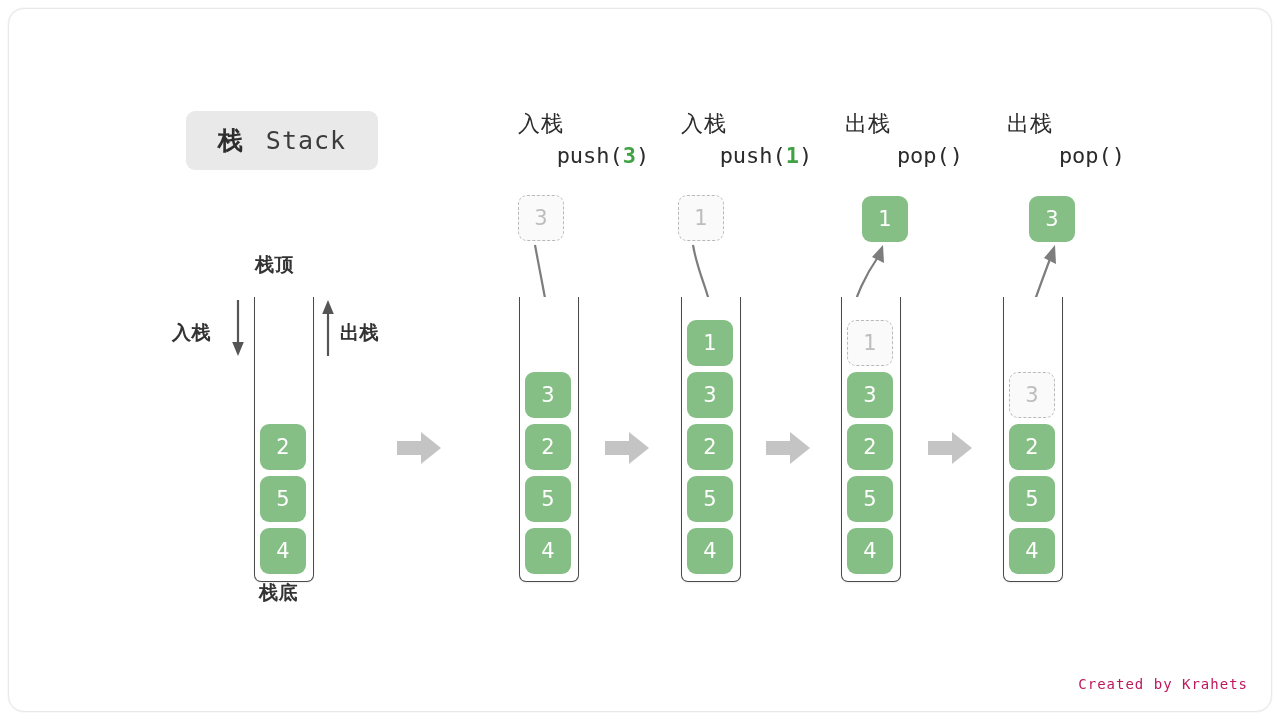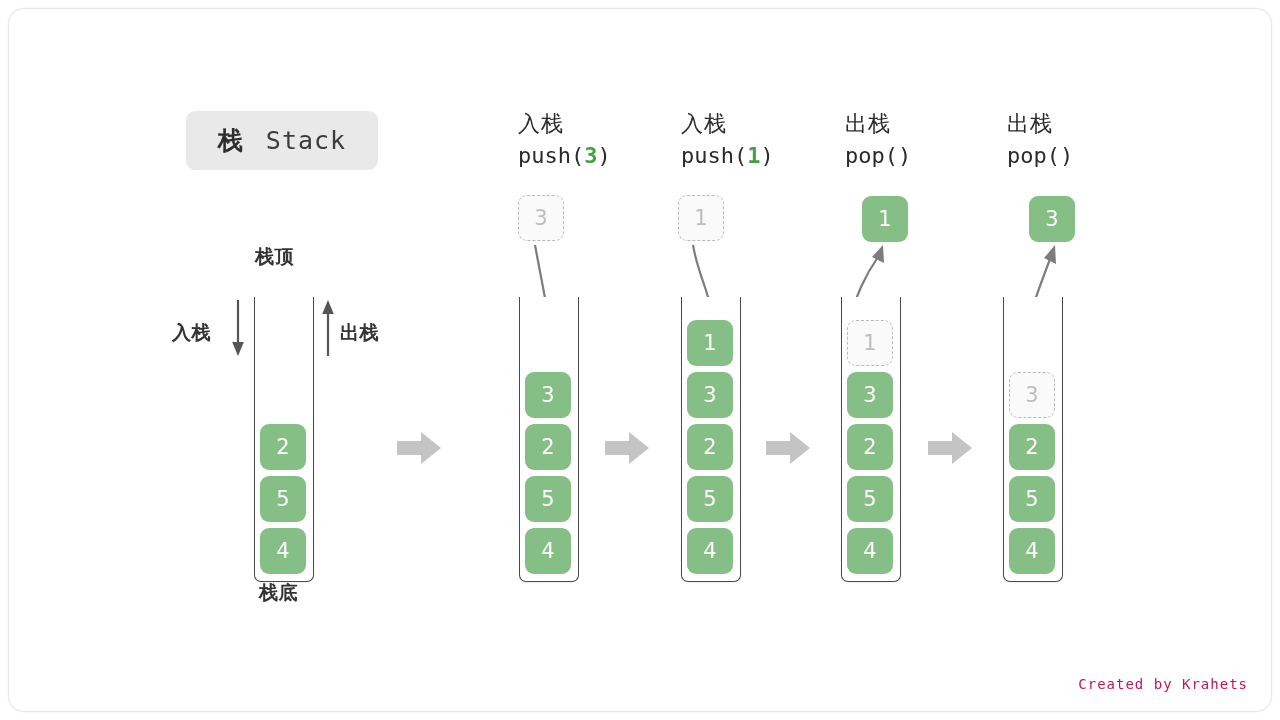--- a/index.html
+++ b/index.html
@@ -88,20 +88,21 @@
     font-size: 22px;
     color: #2b2b2b;
     letter-spacing: 1px;
   }
   .step-head .op-code {
     display: block;
     font-family: "DejaVu Sans Mono", "Liberation Mono", monospace;
     font-size: 22px;
     color: #2b2b2b;
     letter-spacing: 0px;
+    text-align: center;
   }
   .step-head .op-code .arg {
     color: #41a244;
     font-weight: bold;
   }
 
   
   .stack-col {
     position: absolute;
   }
@@ -173,21 +174,21 @@
 <body>
 
 <div id="canvas">
   <div class="card-frame"></div>
 
   <div class="title-chip">
     <span class="t-cn">栈</span>
     <span class="t-en">Stack</span>
   </div>
 
-  <div class="abs label-cn-bold" style="left:255px; top:244px;">栈顶</div>
+  <div class="abs label-cn-bold" style="left:255px; top:252px;">栈顶</div>
 
   <div class="abs label-cn-bold" style="left:259px; top:580px;">栈底</div>
 
   <div class="abs label-cn-bold" style="left:172px; top:320px;">入栈</div>
 
   <div class="abs label-cn-bold" style="left:340px; top:320px;">出栈</div>
 
   <svg class="anno-svg" style="left:230px; top:298px;" width="20" height="62">
     <line x1="8" y1="2" x2="8" y2="46" stroke="#555555" stroke-width="2.2"></line>
     <polygon points="8,58 2.2,44 13.8,44" fill="#555555"></polygon>

